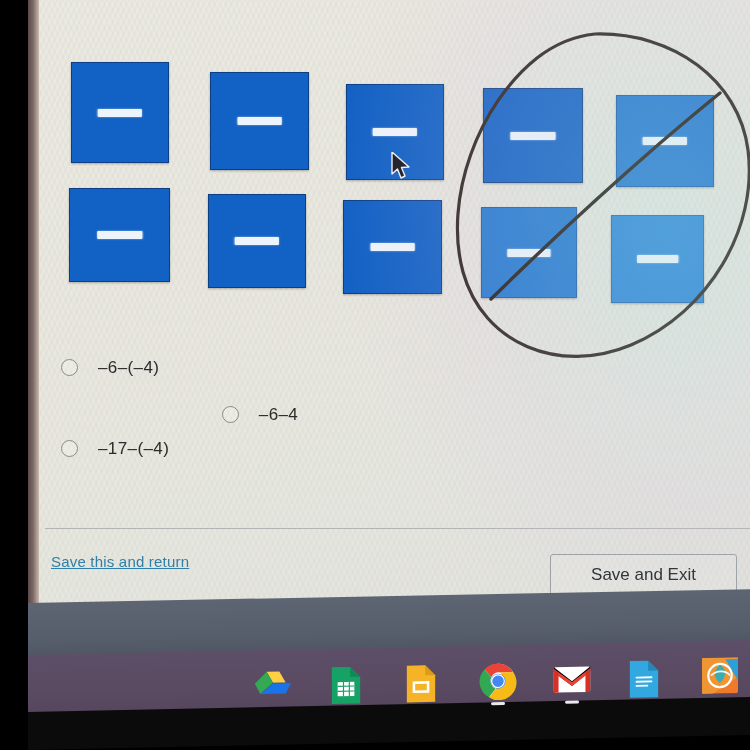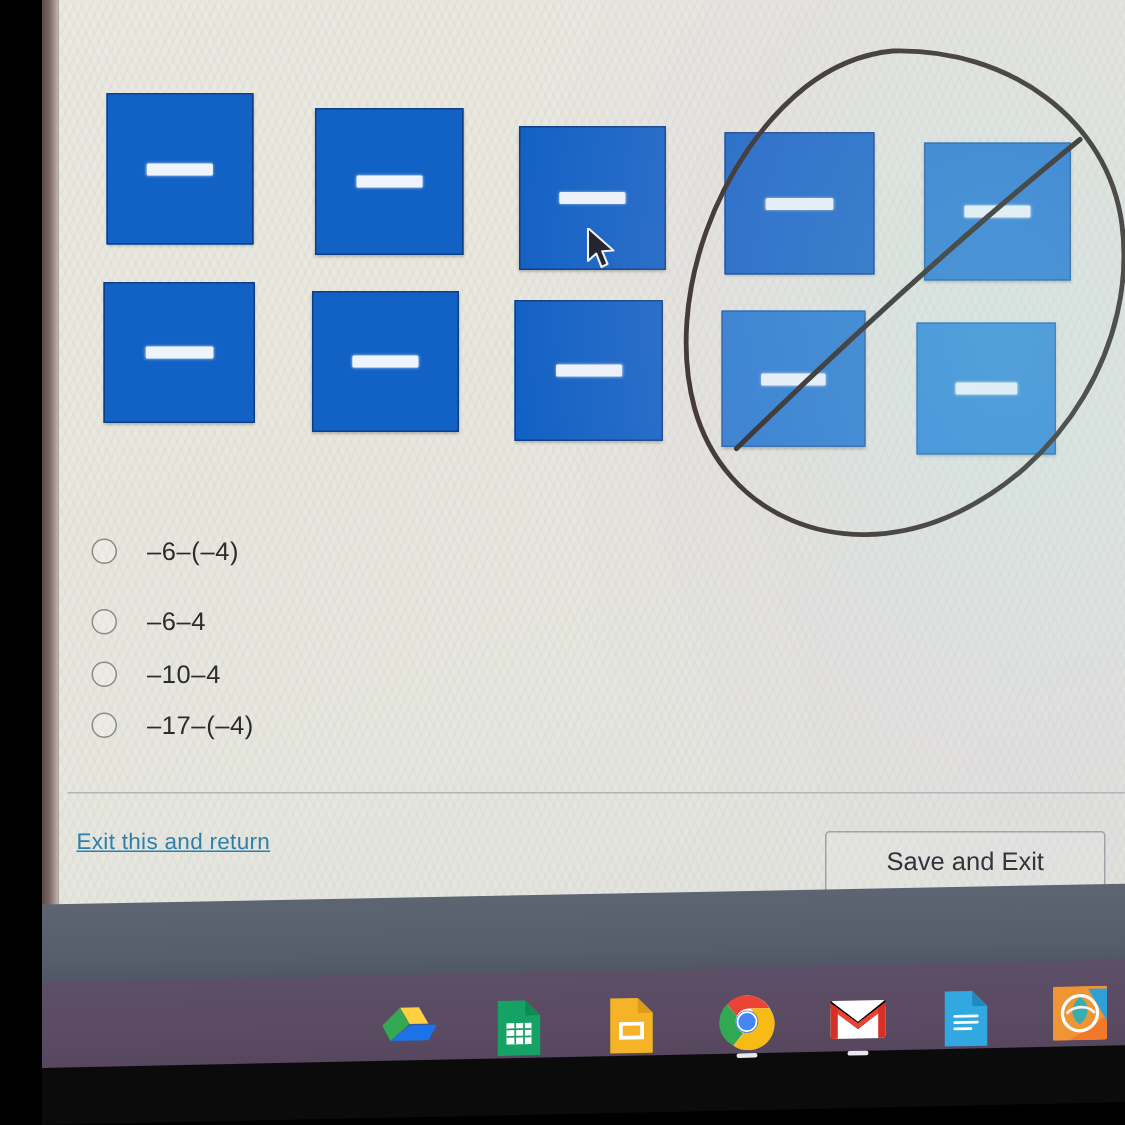--- a/index.html
+++ b/index.html
@@ -277,36 +277,32 @@
 
     <svg class="cursor" width="22" height="30" viewBox="0 0 22 30">
       <polygon points="1,0 1,22 6.5,17 10,26 14,24 10.5,15.5 18,15" fill="#181820" stroke="#f2f2f2" stroke-width="1.4" stroke-linejoin="round"></polygon>
     </svg>
 
     <div class="options">
       <div class="option">
         <span class="radio"></span>
         <span class="option-label">–6–(–4)</span>
       </div>
-      <div class="option" style="margin-top:16px;">
+      <div class="option" style="margin-top:16px;justify-content:center;">
         <span class="radio"></span>
         <span class="option-label">–6–4</span>
-      </div>
-      <div class="option" style="margin-top:4px;">
-        <span class="radio"></span>
-        <span class="option-label">–10–4</span>
       </div>
       <div class="option" style="margin-top:3px;">
         <span class="radio"></span>
         <span class="option-label">–17–(–4)</span>
       </div>
     </div>
 
     <div class="divider"></div>
-    <a class="mark-link" href="#">Exit this and return</a>
+    <a class="mark-link" href="#">Save this and return</a>
     <div class="save-exit-btn">Save and Exit</div>
     <div class="next-btn"></div>
 
     <div class="glare"></div>
   </div>
 
   <div class="desk-band"></div>
   <div class="shelf"></div>
   <div class="black-bottom"></div>
 

